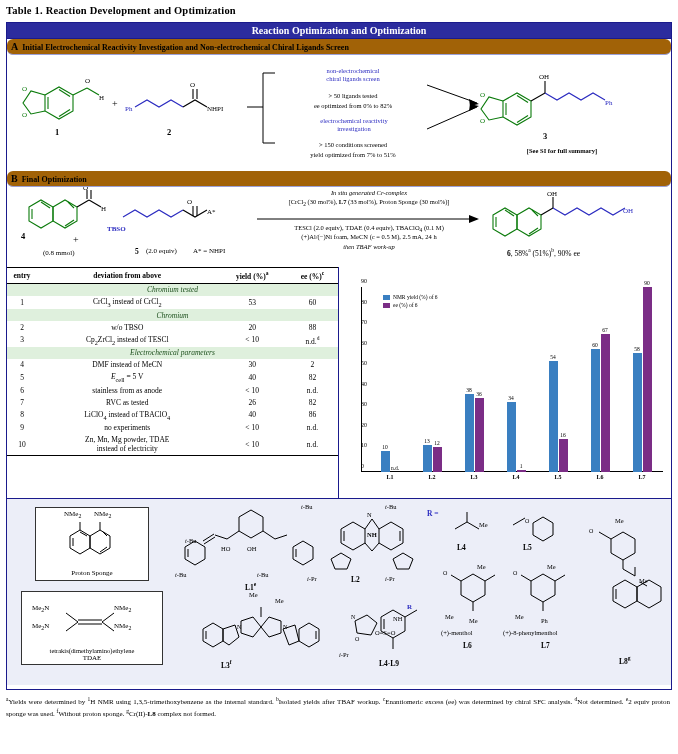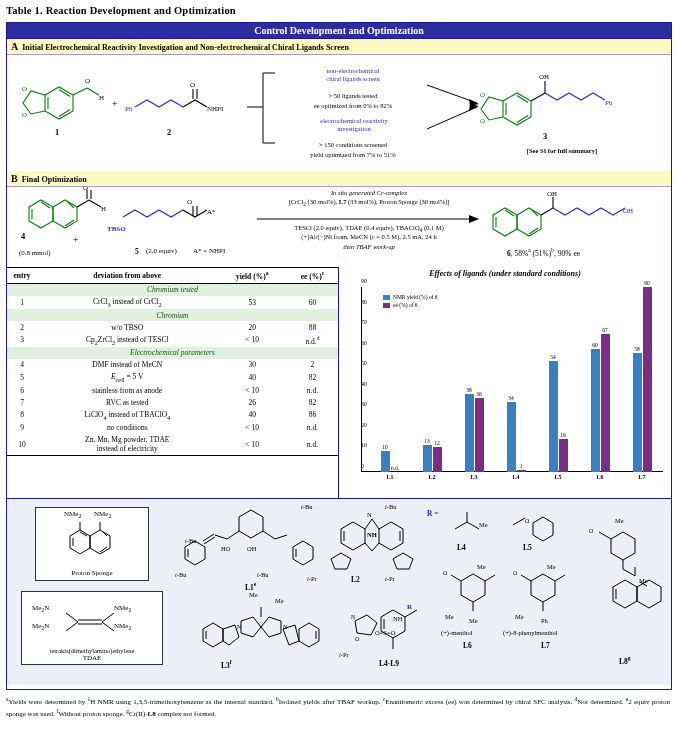--- a/index.html
+++ b/index.html
@@ -23,22 +23,22 @@
   }
   .fig-title{
     background:#2c2c9e;color:#fff;text-align:center;font-weight:bold;
     font-size:10px;padding:2px 0;border-bottom:1px solid #1a1a8c;
   }
   .panel{
     border-bottom:1px solid #1a1a8c;
     position:relative;box-sizing:border-box;
   }
   .panel-head{
-    background:#fef9c3;border-bottom:1px solid #9aa0d8;
-    font-weight:bold;font-size:8px;padding:2px 4px;
+    background:#a16207;border-bottom:1px solid #9aa0d8;
+    font-weight:bold;font-size:8px;padding:2px 4px;border-radius:6px;
   }
   .panel-head .letter{font-size:10px;font-weight:bold;margin-right:4px;}
   .panelA{height:132px;}
   .panelB{height:96px;}
   .panelC{height:232px;display:flex;}
   .panelD{height:186px;background:#eceef8;}
   .scheme{position:relative;width:100%;height:100%;background:#fff;}
   .blue{color:#2b2bc0;}
   .ital{font-style:italic;}
   
@@ -89,21 +89,21 @@
 </style>
 </head>
 <body>
 
 <div class="page">
 
   <div class="caption">Table 1. Reaction Development and Optimization</div>
 
   <div class="figure">
 
-    <div class="fig-title">Control Development and Optimization</div>
+    <div class="fig-title">Reaction Optimization and Optimization</div>
 
     <div class="panel panelA">
       <div class="panel-head">
         <span class="letter">A</span><span>Initial Electrochemical Reactivity Investigation and Non-electrochemical Chiral Ligands Screen</span>
       </div>
       <div class="scheme">
         <svg width="666" height="112" viewBox="0 0 666 112">
 
           <g stroke="#0a7a0a" fill="none" stroke-width="1.1">
             <polygon points="38,40 52,32 66,40 66,56 52,64 38,56"></polygon>
@@ -238,21 +238,21 @@
             <line x1="546" y1="21" x2="546" y2="10"></line>
           </g>
           <text x="540" y="9" font-size="7" font-family="Liberation Serif, serif">OH</text>
           <g stroke="#2b2bc0" fill="none" stroke-width="1.1">
             <polyline points="546,21 558,28 570,21 582,28 594,21 606,28 618,21"></polyline>
           </g>
           <text x="616" y="26" font-size="7" fill="#2b2bc0" font-family="Liberation Serif, serif">OH</text>
         </svg>
 
         <div class="lbl" style="left:100px;top:38px;color:#2b2bc0;font-weight:bold;">TBSO</div>
-        <div class="lbl" style="left:12px;top:62px;">(0.8 mmol)</div>
+        <div class="lbl" style="left:36px;top:62px;">(0.8 mmol)</div>
         <div class="lblb" style="left:128px;top:60px;">5</div>
         <div class="lbl" style="left:139px;top:60px;">(2.0 equiv)</div>
         <div class="lbl" style="left:186px;top:60px;">A* = NHPI</div>
 
         <div class="note ital" style="left:250px;top:2px;width:224px;">In situ generated Cr-complex</div>
         <div class="note" style="left:236px;top:11px;width:252px;">[CrCl<sub>2</sub> (30 mol%), <b>L7</b> (33 mol%), Proton Sponge (30 mol%)]</div>
         <div class="note" style="left:238px;top:37px;width:248px;">TESCl (2.0 equiv), TDAE (0.4 equiv), TBAClO<sub>4</sub> (0.1 M)</div>
         <div class="note" style="left:236px;top:46px;width:252px;">(+)Al/(−)Ni foam, MeCN (c = 0.5 M), 2.5 mA, 24 h</div>
         <div class="note ital" style="left:282px;top:56px;width:160px;">then TBAF work-up</div>
 
@@ -328,36 +328,35 @@
             </tr>
             <tr>
               <td class="entry">8</td>
               <td class="dev">LiClO<sub>4</sub> instead of TBAClO<sub>4</sub></td>
               <td>40</td>
               <td>86</td>
             </tr>
 
             <tr>
               <td class="entry">9</td>
-              <td class="dev">no conditions</td>
+              <td class="dev">no experiments</td>
               <td>&lt; 10</td>
               <td>n.d.</td>
             </tr>
             <tr class="last">
               <td class="entry">10</td>
               <td class="dev" style="line-height:1.2">Zn, Mn, Mg powder, TDAE<br>instead of electricity</td>
               <td>&lt; 10</td>
               <td>n.d.</td>
             </tr>
           </tbody>
         </table>
       </div>
 
       <div class="chart-wrap">
-        <div class="chart-title">Effects of ligands (under standard conditions)</div>
 
         <div class="legend">
           <div class="lg-row">
             <span class="sw" style="background:#3a7fc1"></span>
             <span>NMR yield (%) of 6</span>
           </div>
           <div class="lg-row">
             <span class="sw" style="background:#7b2d86"></span>
             <span>ee (%) of 6</span>
           </div>

